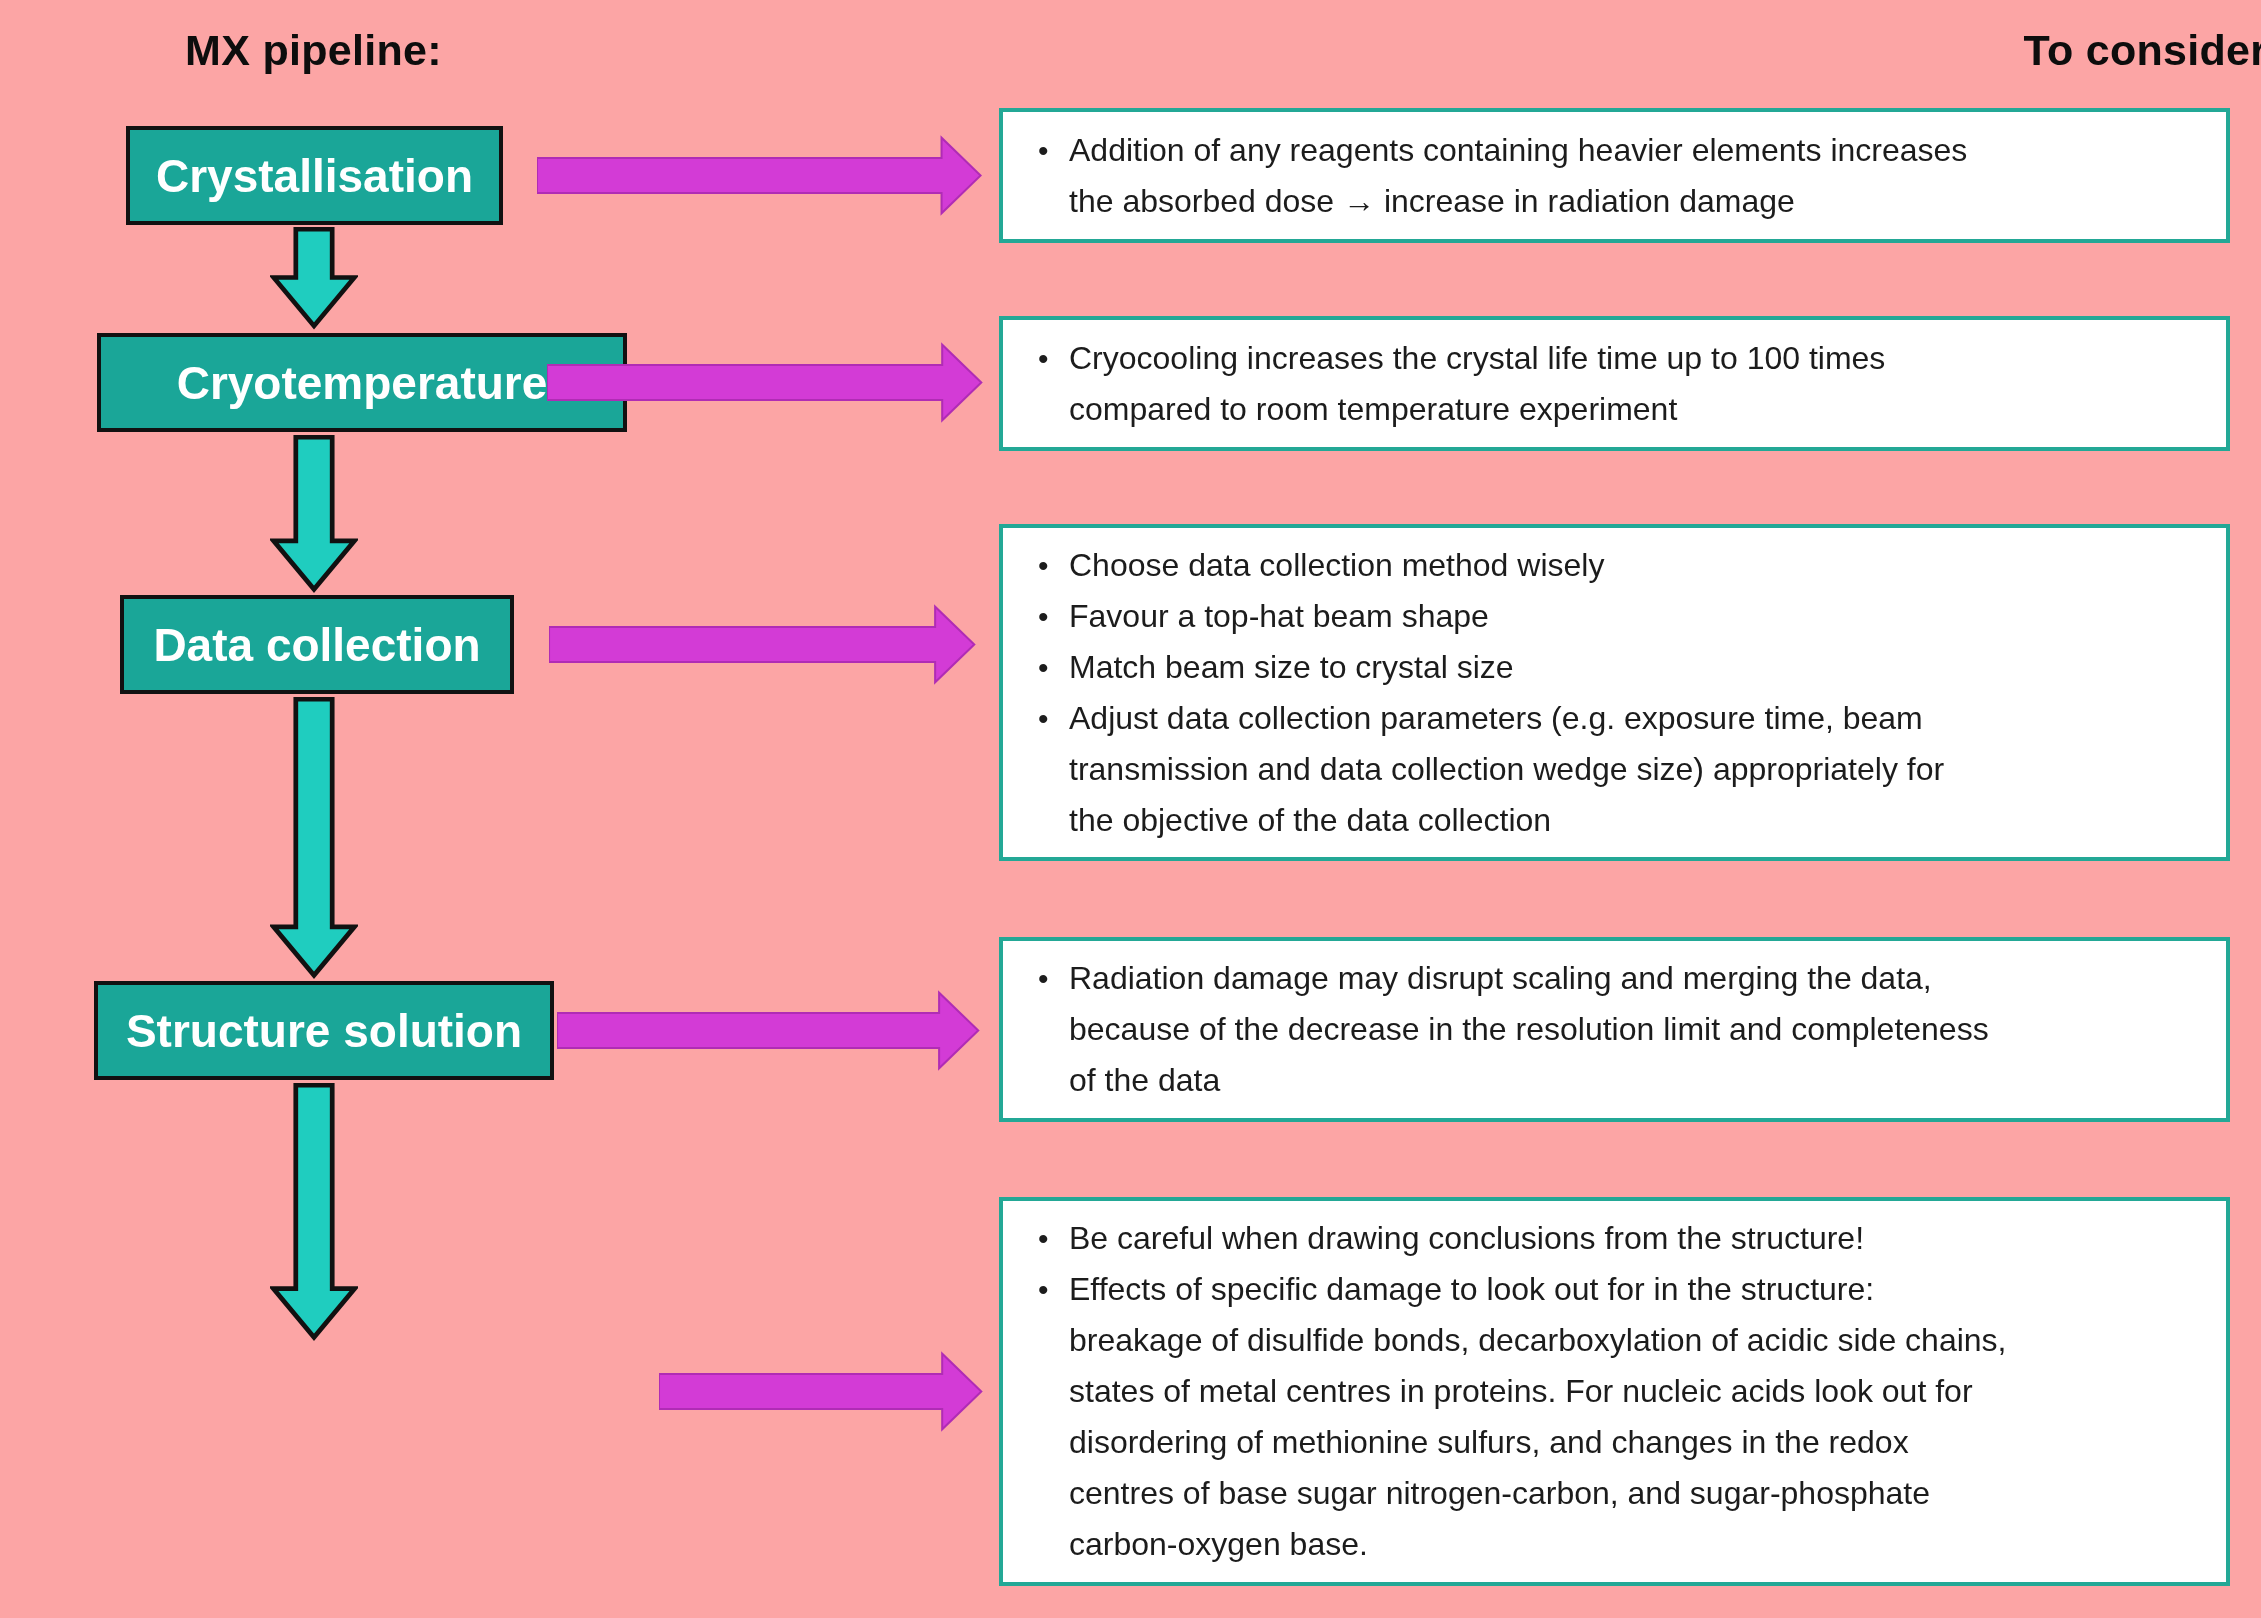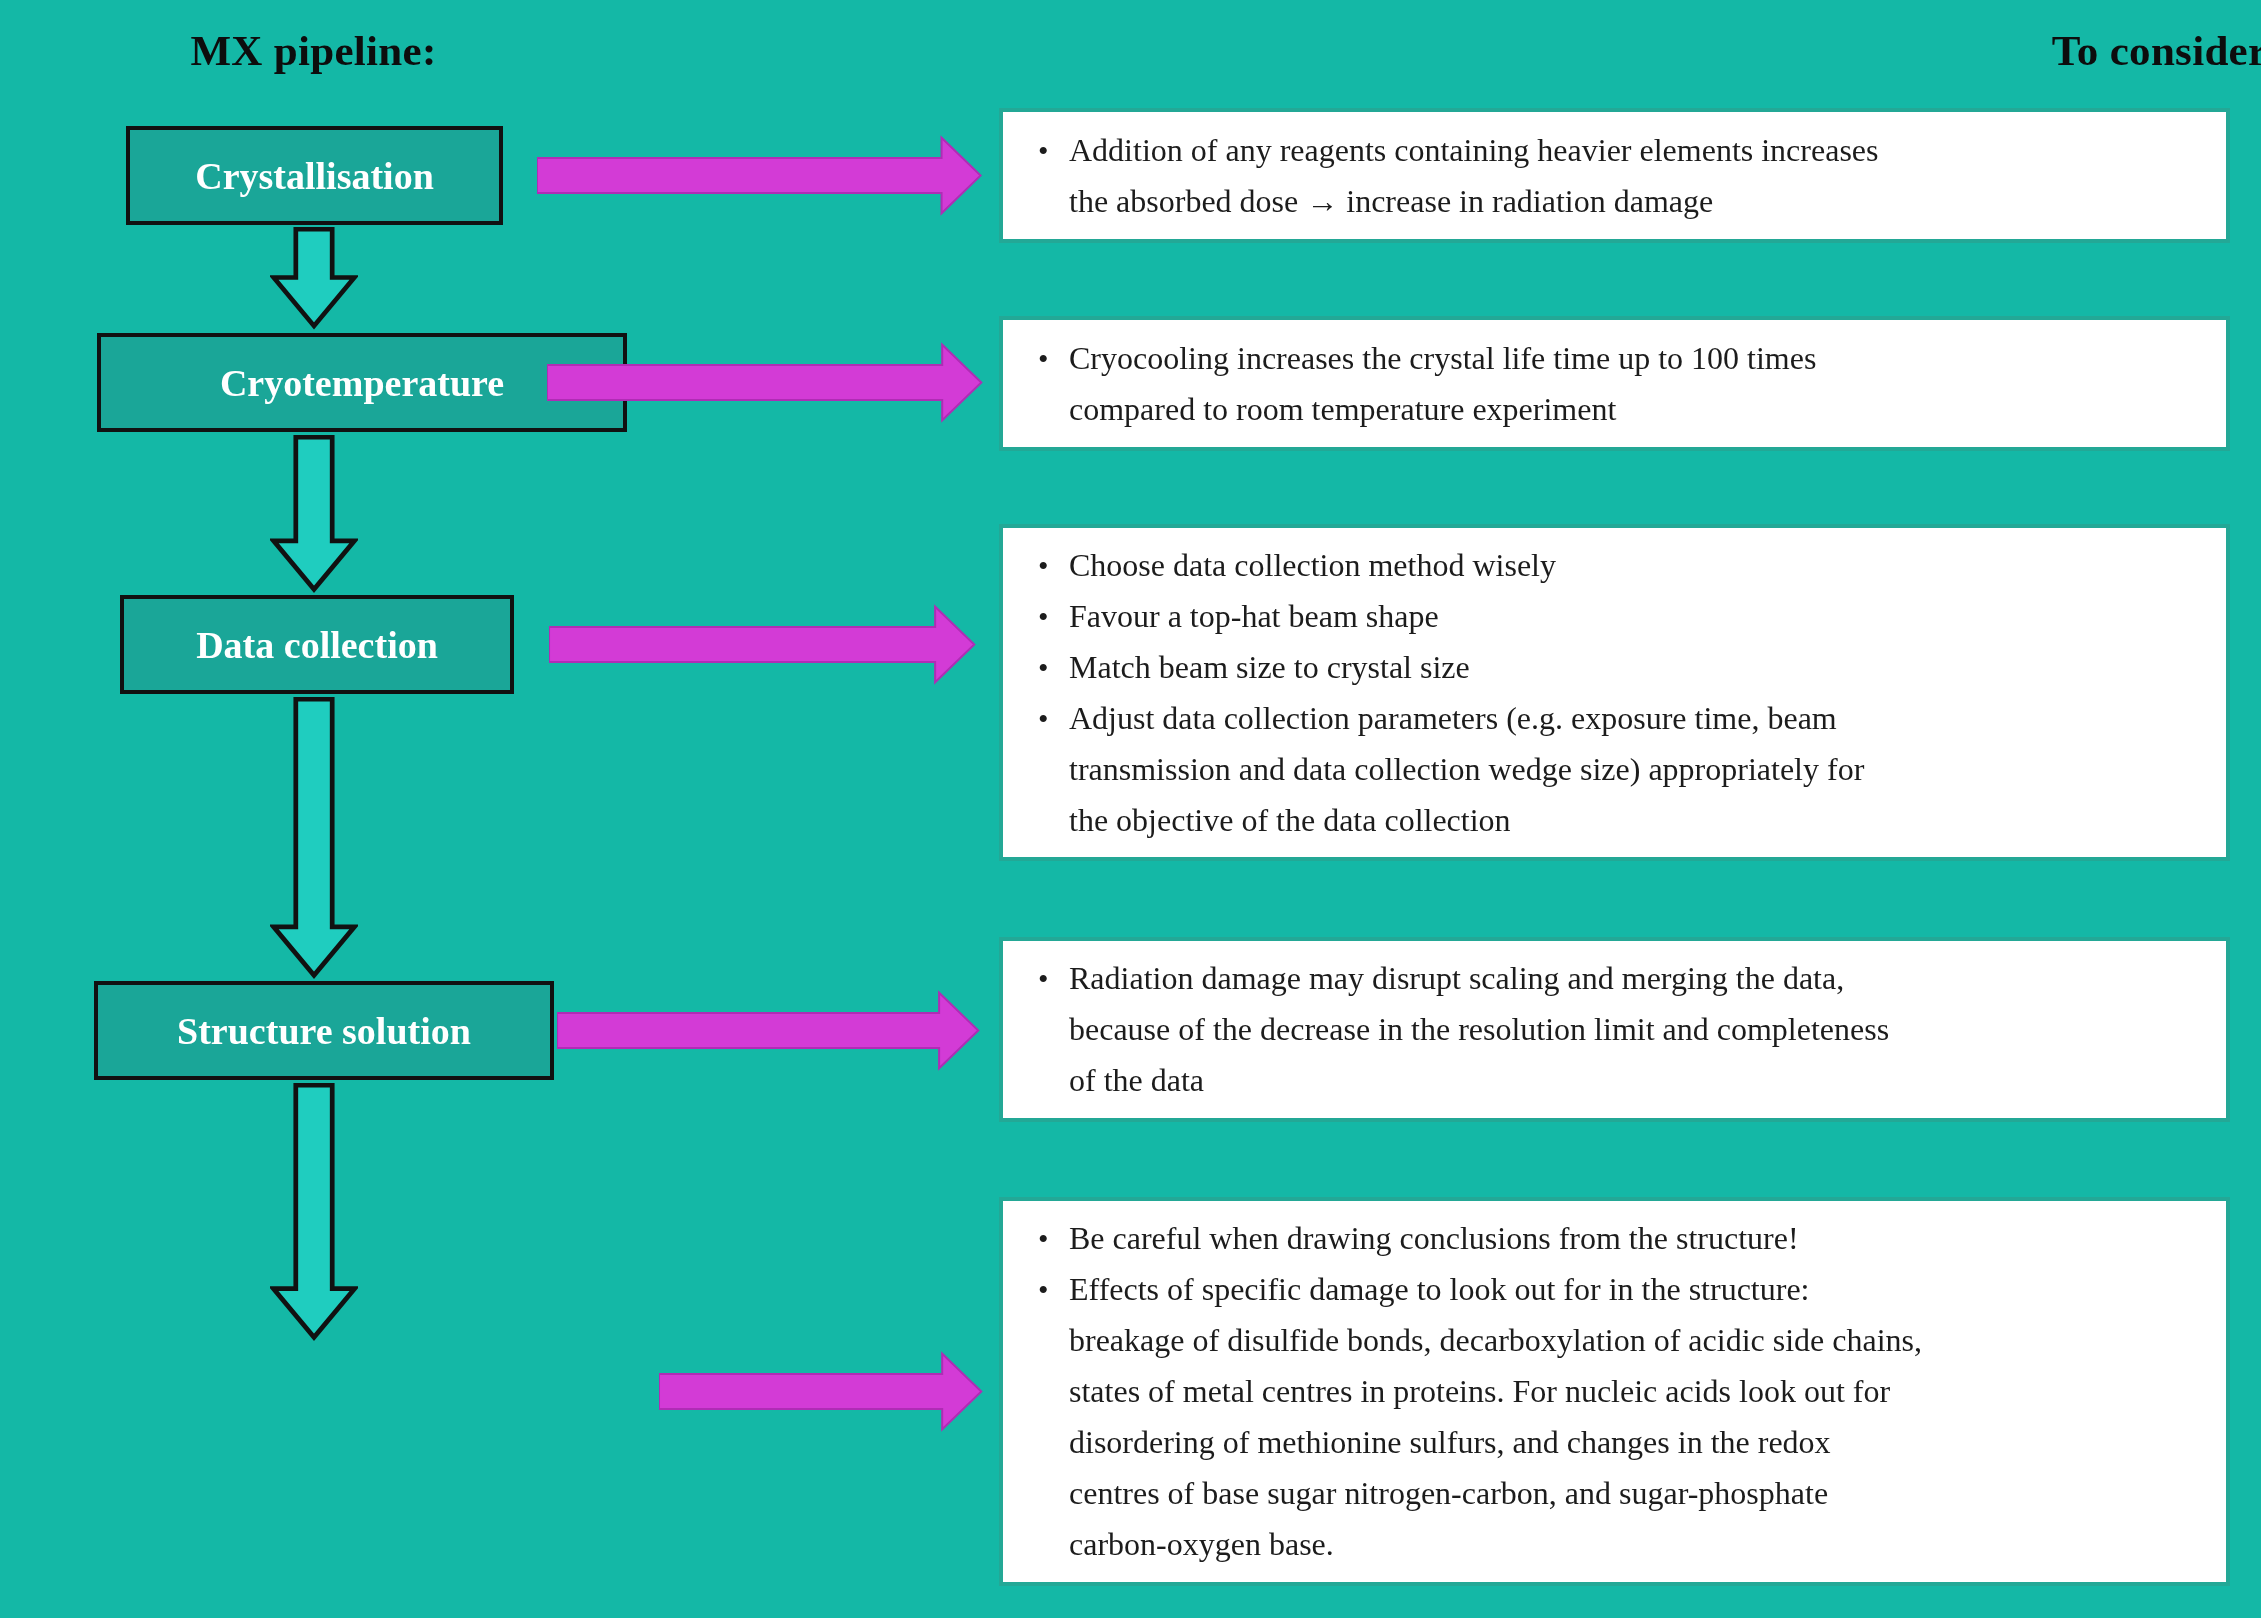--- a/index.html
+++ b/index.html
@@ -1,37 +1,37 @@
 <!DOCTYPE html>
 <html style="--stage-fill: #1aa698; --stage-border: #111111; --flow-arrow: #1fcdbf; --link-arrow: #d33bd6; --link-arrow-edge: #b02cb5; --panel-border: #23a896; --text-ink: #1c1c1c;font-size:10.8px"><head>
 <meta charset="utf-8">
 <style>
   html,body{margin:0;padding:0;background:#ffffff;}
   #canvas{
     position:relative;
     width:2261px;height:1619px;
-    background:#14b8a6;
-    font-family:Liberation Serif, serif;
+    background:#fca5a5;
+    font-family:Liberation Sans, sans-serif;
     color:var(--text-ink,#1c1c1c);
     overflow:hidden;
   }
   .col-title{
     position:absolute;
     font-size:43px;font-weight:700;color:#0d0d0d;
     text-align:center;letter-spacing:0.3px;
   }
   .stage{
     position:absolute;
     background:var(--stage-fill,#1aa698);
     border:4.7px solid var(--stage-border,#111111);
     box-sizing:border-box;
     display:flex;align-items:center;justify-content:center;
   }
   .stage-label{
-    color:#ffffff;font-weight:700;font-size:38px;
+    color:#ffffff;font-weight:700;font-size:46px;
     white-space:nowrap;
   }
   .arrow-svg{position:absolute;display:block;}
   .flow{
     fill:var(--flow-arrow,#1fcdbf);
     stroke:#111111;stroke-width:7;stroke-linejoin:miter;
   }
   .link{
     fill:var(--link-arrow,#d33bd6);
     stroke:var(--link-arrow-edge,#b02cb5);stroke-width:3;

